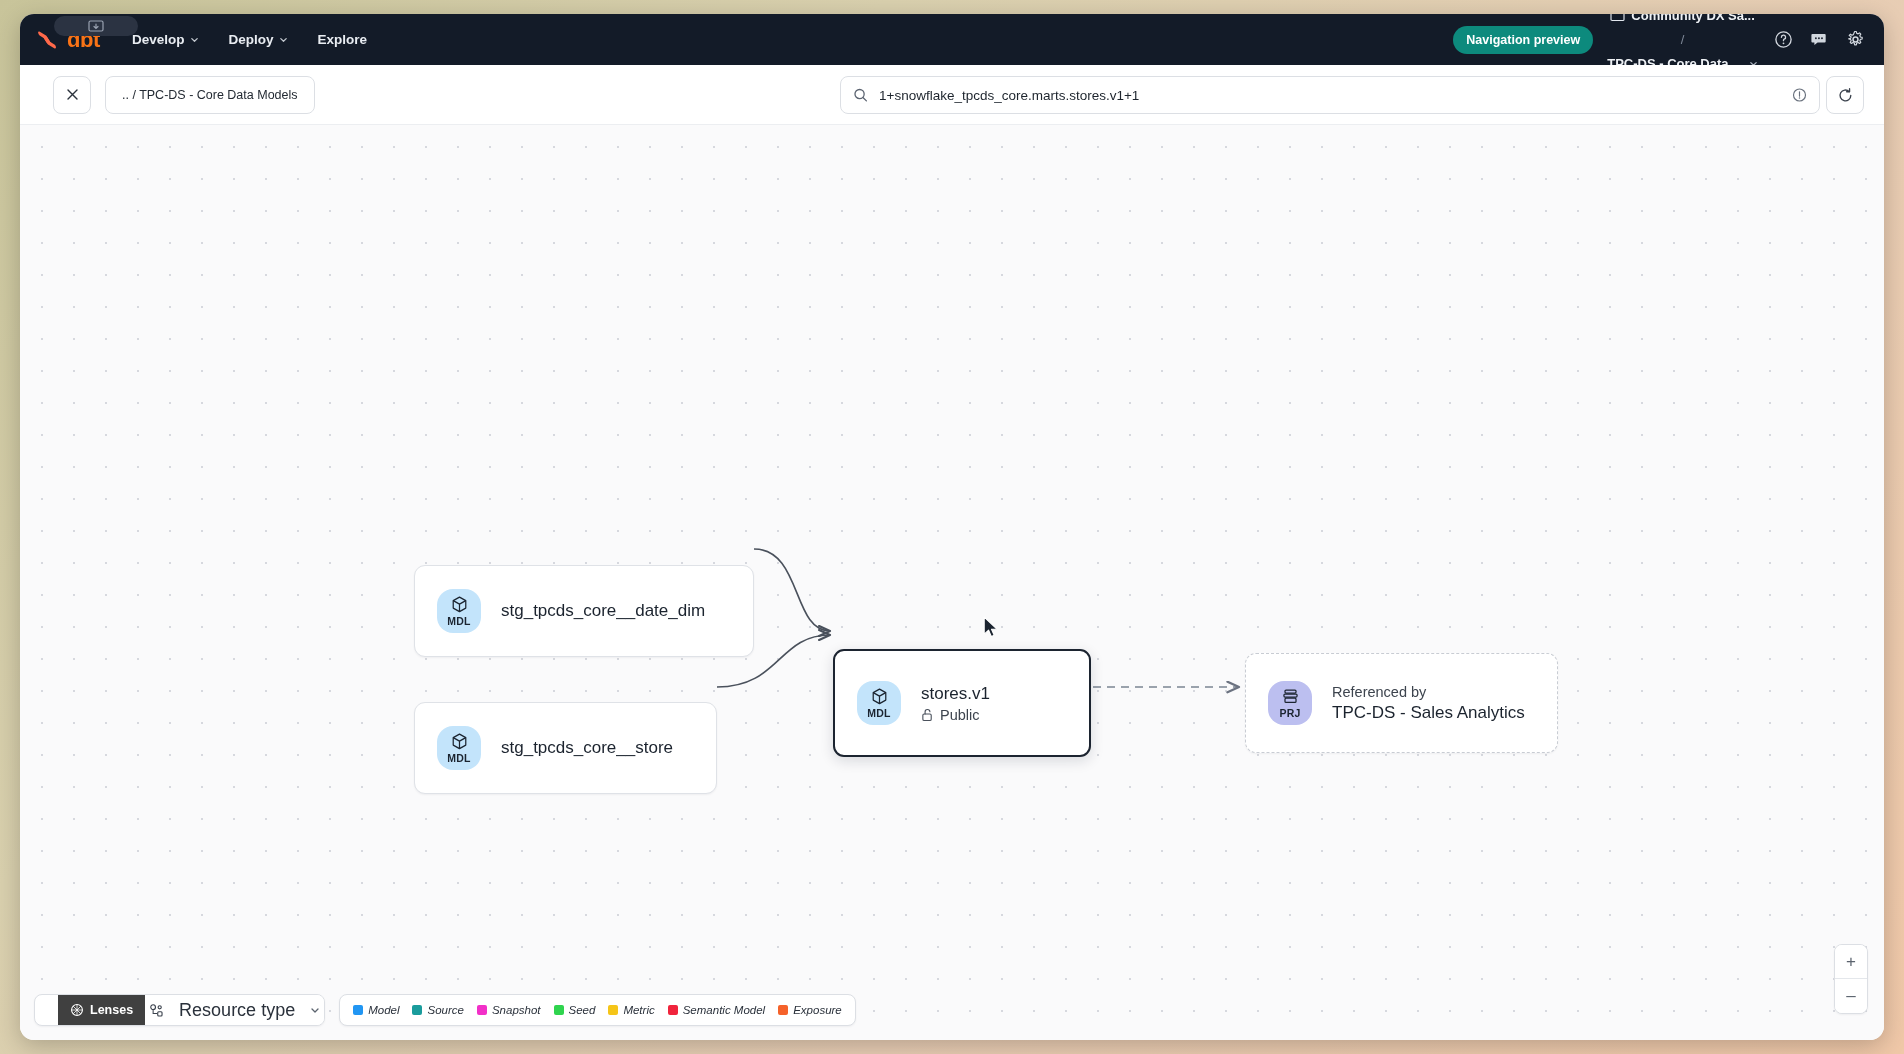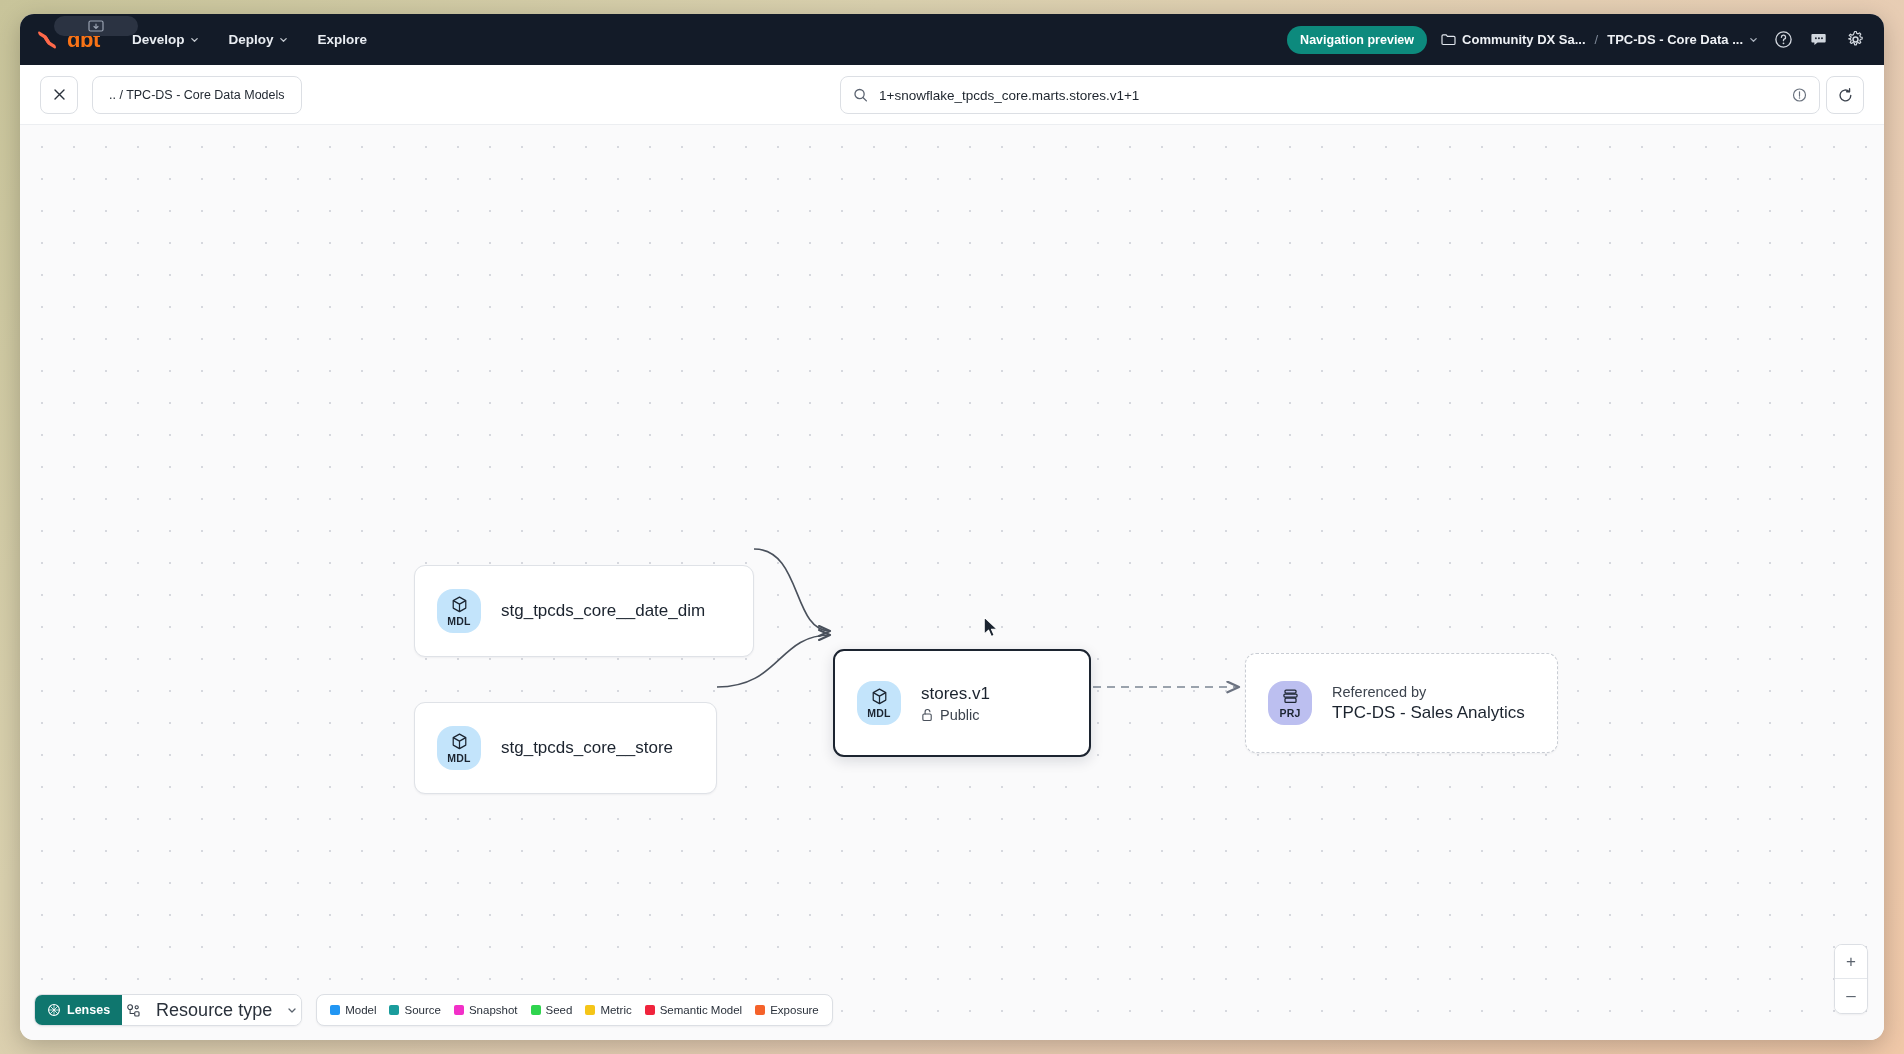--- a/index.html
+++ b/index.html
@@ -43,34 +43,34 @@
     cursor: pointer; padding: 5px 2px; border-radius: 4px;
   }
   .chev { width: 9px; height: 9px; display:block; opacity:.85 }
   .topnav-right { margin-left: auto; display: flex; align-items: center; gap: 14px; }
   #nav-preview-badge {
     background: #0d8a7d; color: #ffffff;
     font-size: 12.5px; font-weight: 600;
     padding: 7px 13px; border-radius: 14px; cursor: pointer;
     white-space: nowrap;
   }
-  .crumbs { display: flex; align-items: center; gap: 9px; font-size: 13px; font-weight: 700; color: #eef1f5; }
+  .crumbs { display: flex; align-items: center; gap: 9px; font-size: 13px; font-weight: 700; color: #eef1f5; flex-direction: column; }
   .crumb { display: flex; align-items: center; gap: 6px; cursor: pointer; white-space: nowrap; }
   .crumb-sep { color: #7e8897; font-weight: 400; }
   .icon-btn { width: 22px; height: 22px; display:flex; align-items:center; justify-content:center; cursor:pointer; opacity:.92 }
 
   
   #subbar {
     position: relative;
     height: 60px;
     background: #ffffff;
     border-bottom: 1px solid #eceef1;
     display: flex;
     align-items: center;
-    padding: 0 20px;
+    padding: 0 33px;
   }
   #close-lineage-btn {
     width: 38px; height: 38px;
     border: 1px solid #dcdfe4; border-radius: 8px;
     background: #fff; cursor: pointer;
     display: flex; align-items: center; justify-content: center;
   }
   #breadcrumb-pill {
     margin-left: 14px;
     height: 38px; min-width: 178px;
@@ -158,36 +158,36 @@
     display: flex; align-items: center;
     gap: 14px; z-index: 4;
   }
   .pill-group {
     display: flex; align-items: center;
     border: 1px solid #dcdfe4; border-radius: 8px;
     background: #fff; overflow: hidden; height: 32px;
     box-shadow: 0 1px 2px rgba(16,24,40,.05);
   }
   #lenses-btn {
-    background: #0f766e; color: #fff;
+    background: #404040; color: #fff;
     height: 100%; display: flex; align-items: center; gap: 6px;
-    padding: 0 12px; font-size: 12.5px; font-weight: 600; cursor: pointer;
+    padding: 0 12px; font-size: 12.5px; font-weight: 600; cursor: pointer; margin-left: 23px;
   }
   #resource-type-btn {
     height: 100%; display: flex; align-items: center; gap: 15px;
     padding: 0 4px; font-size: 18px; color: #2a313b; cursor: pointer;
     background: #fff;
   }
   #legend {
     display: flex; align-items: center; gap: 13px;
     border: 1px solid #dcdfe4; border-radius: 8px;
     background: #fff; height: 32px; padding: 0 13px;
     box-shadow: 0 1px 2px rgba(16,24,40,.05);
   }
-  .legend-item { display: flex; align-items: center; gap: 5px; font-size: 11.5px; color: #2a313b; white-space: nowrap; }
+  .legend-item { display: flex; align-items: center; gap: 5px; font-size: 11.5px; color: #2a313b; white-space: nowrap; font-style: italic; }
   .swatch { width: 10px; height: 10px; border-radius: 2px; flex: none; }
 
   #zoom-controls {
     position: absolute; right: 16px; bottom: 26px;
     width: 34px;
     border: 1px solid #dcdfe4; border-radius: 8px;
     background: #fff; overflow: hidden; z-index: 4;
     box-shadow: 0 1px 2px rgba(16,24,40,.05);
   }
   .zoom-btn {

